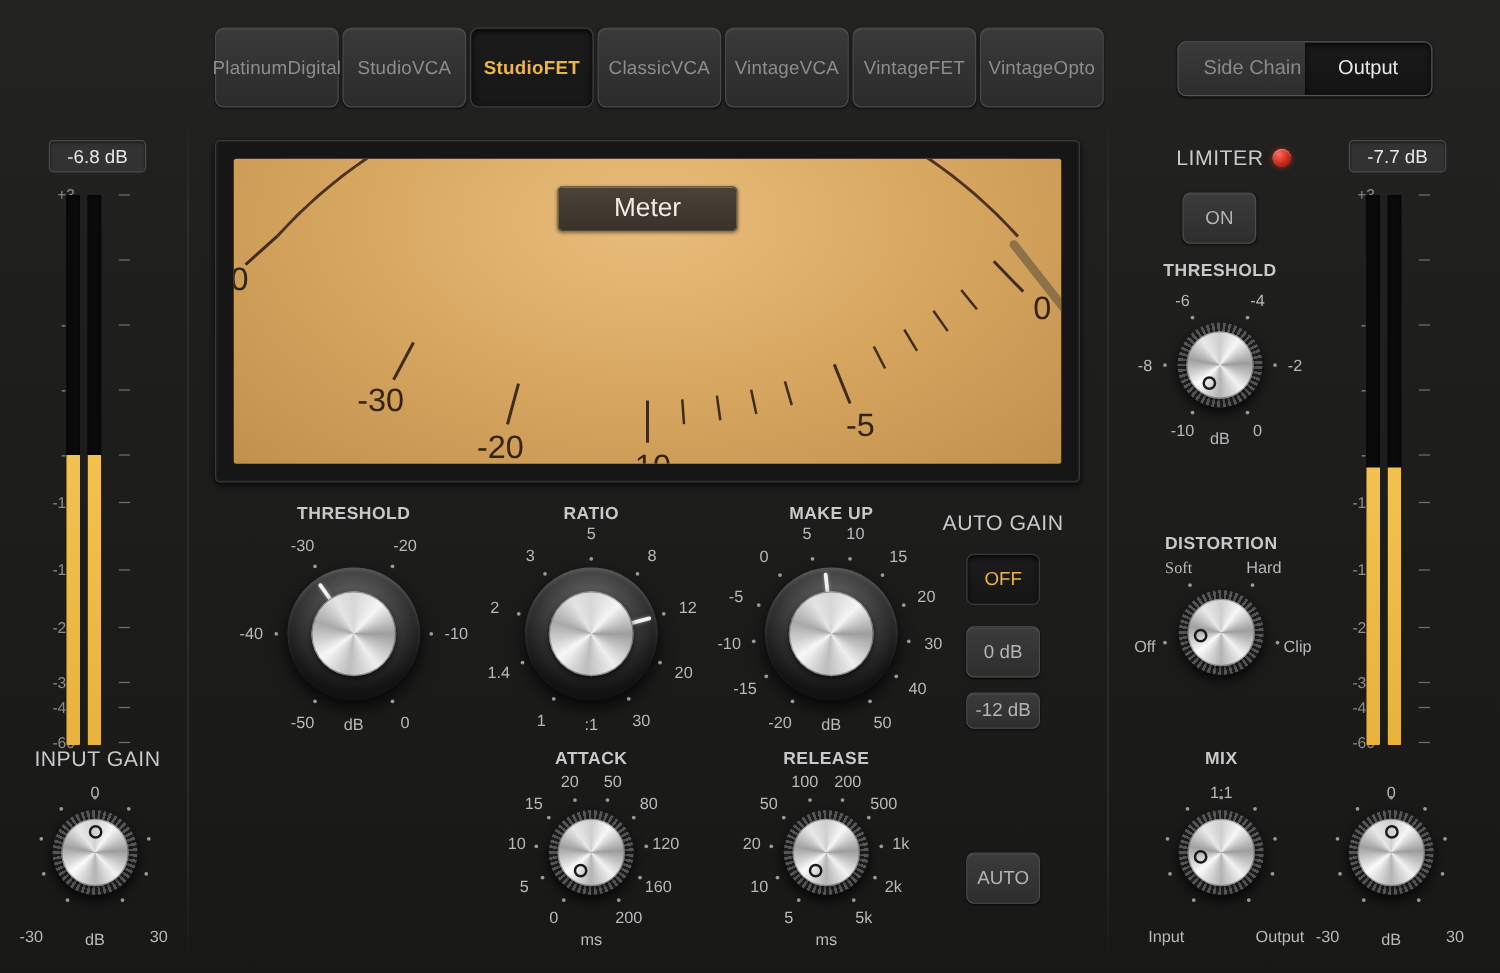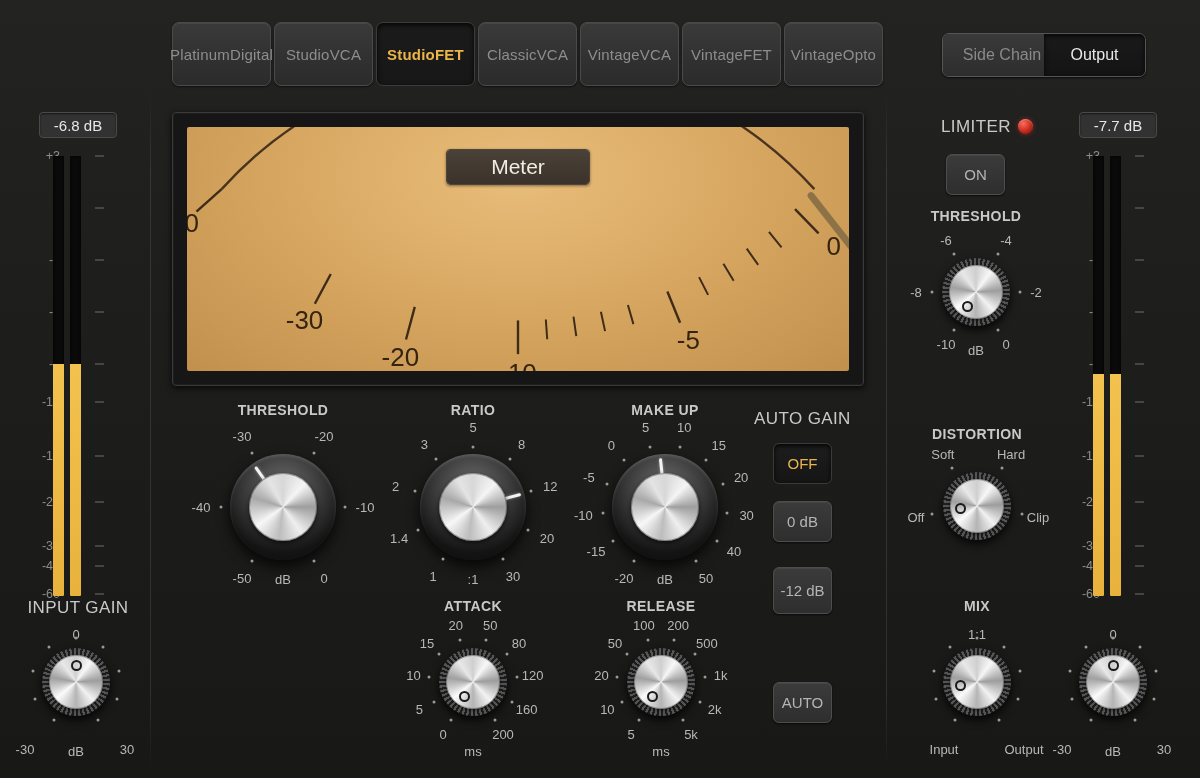--- a/index.html
+++ b/index.html
@@ -437,21 +437,21 @@
       <div class="kdot" style="left: 151.719px; top: 110.893px;"></div>
       <div class="klabel" style="left: 158.983px; top: 149.333px;">40</div>
       <div class="kdot" style="left: 142.158px; top: 138.52px;"></div>
       <div class="klabel" style="left: 131px; top: 176.014px;">50</div>
       <div class="kdot" style="left: 121px; top: 158.694px;"></div>
     </div>
 
   <div class="section-title" style="left:754px; top:409px;">AUTO GAIN</div>
   <div class="sbtn active" style="left:773px; top:443px; width:59px; height:41px;">OFF</div>
   <div class="sbtn" style="left:773px; top:501px; width:59px; height:41px;">0 dB</div>
-  <div class="sbtn" style="left:773px; top:567px; width:59px; height:47px;">-12 dB</div>
+  <div class="sbtn" style="left:773px; top:554px; width:59px; height:29px;">-12 dB</div>
   <div class="sbtn" style="left:773px; top:682px; width:59px; height:41px;">AUTO</div>
 
   <div class="knob-group" id="g-attack" style="left:400px; top:598px; width:146px; height:165px;">
     <div class="knob-title">ATTACK</div>
     <div class="knurl" id="k-attack" style="left:39px; top:50px; width:68px; height:68px;">
       <div class="cap" style="width:54px;height:54px;">
           <div class="dot" id="d-attack" style="left: 13px; top: 36.2224px;"></div>
         </div>
     </div>
     <div class="knob-unit" style="top:146px;">ms</div>
@@ -535,37 +535,37 @@
 
   <div class="knob-group" id="g-dist" style="left:904px; top:426px; width:146px; height:130px;">
     <div class="knob-title">DISTORTION</div>
     <div class="knurl" id="k-dist" style="left:39px; top:46px; width:68px; height:68px;">
       <div class="cap" style="width:54px;height:54px;">
           <div class="dot" id="d-dist" style="left: 4.75827px; top: 24.452px;"></div>
         </div>
     </div>
   <div class="klabel" style="left: 11.9419px; top: 90.7662px;">Off</div>
       <div class="kdot" style="left: 27.6988px; top: 87.9878px;"></div>
-      <div class="klabel" style="left: 38.9304px; top: 28.1998px;">Soft</div>
+      <div class="klabel" style="left: 38.9304px; top: 28.1998px; font-family: Liberation Serif, serif;">Soft</div>
       <div class="kdot" style="left: 47.7226px; top: 41.5676px;"></div>
       <div class="klabel" style="left: 107.07px; top: 28.1998px;">Hard</div>
       <div class="kdot" style="left: 98.2774px; top: 41.5676px;"></div>
       <div class="klabel" style="left: 134.058px; top: 90.7662px;">Clip</div>
       <div class="kdot" style="left: 118.301px; top: 87.9878px;"></div>
     </div>
 
   <div class="knob-group" id="g-mix" style="left:904px; top:598px; width:146px; height:165px;">
     <div class="knob-title">MIX</div>
     <div class="klabel" style="left:73px; top:36px;">1:1</div>
     <div class="knurl" id="k-mix" style="left:39px; top:50px; width:68px; height:68px;">
       <div class="cap" style="width:54px;height:54px;">
           <div class="dot" id="d-mix" style="left: 4.93571px; top: 25.3242px;"></div>
         </div>
     </div>
-    <div class="klabel" style="left:40px; top:151px;">Input</div>
+    <div class="klabel" style="left:29px; top:151px;">Input</div>
     <div class="klabel" style="left:120px; top:151px;">Output</div>
   <div class="kdot" style="left: 51px; top: 122.105px;"></div>
       <div class="kdot" style="left: 32.3493px; top: 100.838px;"></div>
       <div class="kdot" style="left: 30.4993px; top: 72.612px;"></div>
       <div class="kdot" style="left: 46.2145px; top: 49.0925px;"></div>
       <div class="kdot" style="left: 73px; top: 40px;"></div>
       <div class="kdot" style="left: 99.7855px; top: 49.0925px;"></div>
       <div class="kdot" style="left: 115.501px; top: 72.612px;"></div>
       <div class="kdot" style="left: 113.651px; top: 100.838px;"></div>
       <div class="kdot" style="left: 95px; top: 122.105px;"></div>

